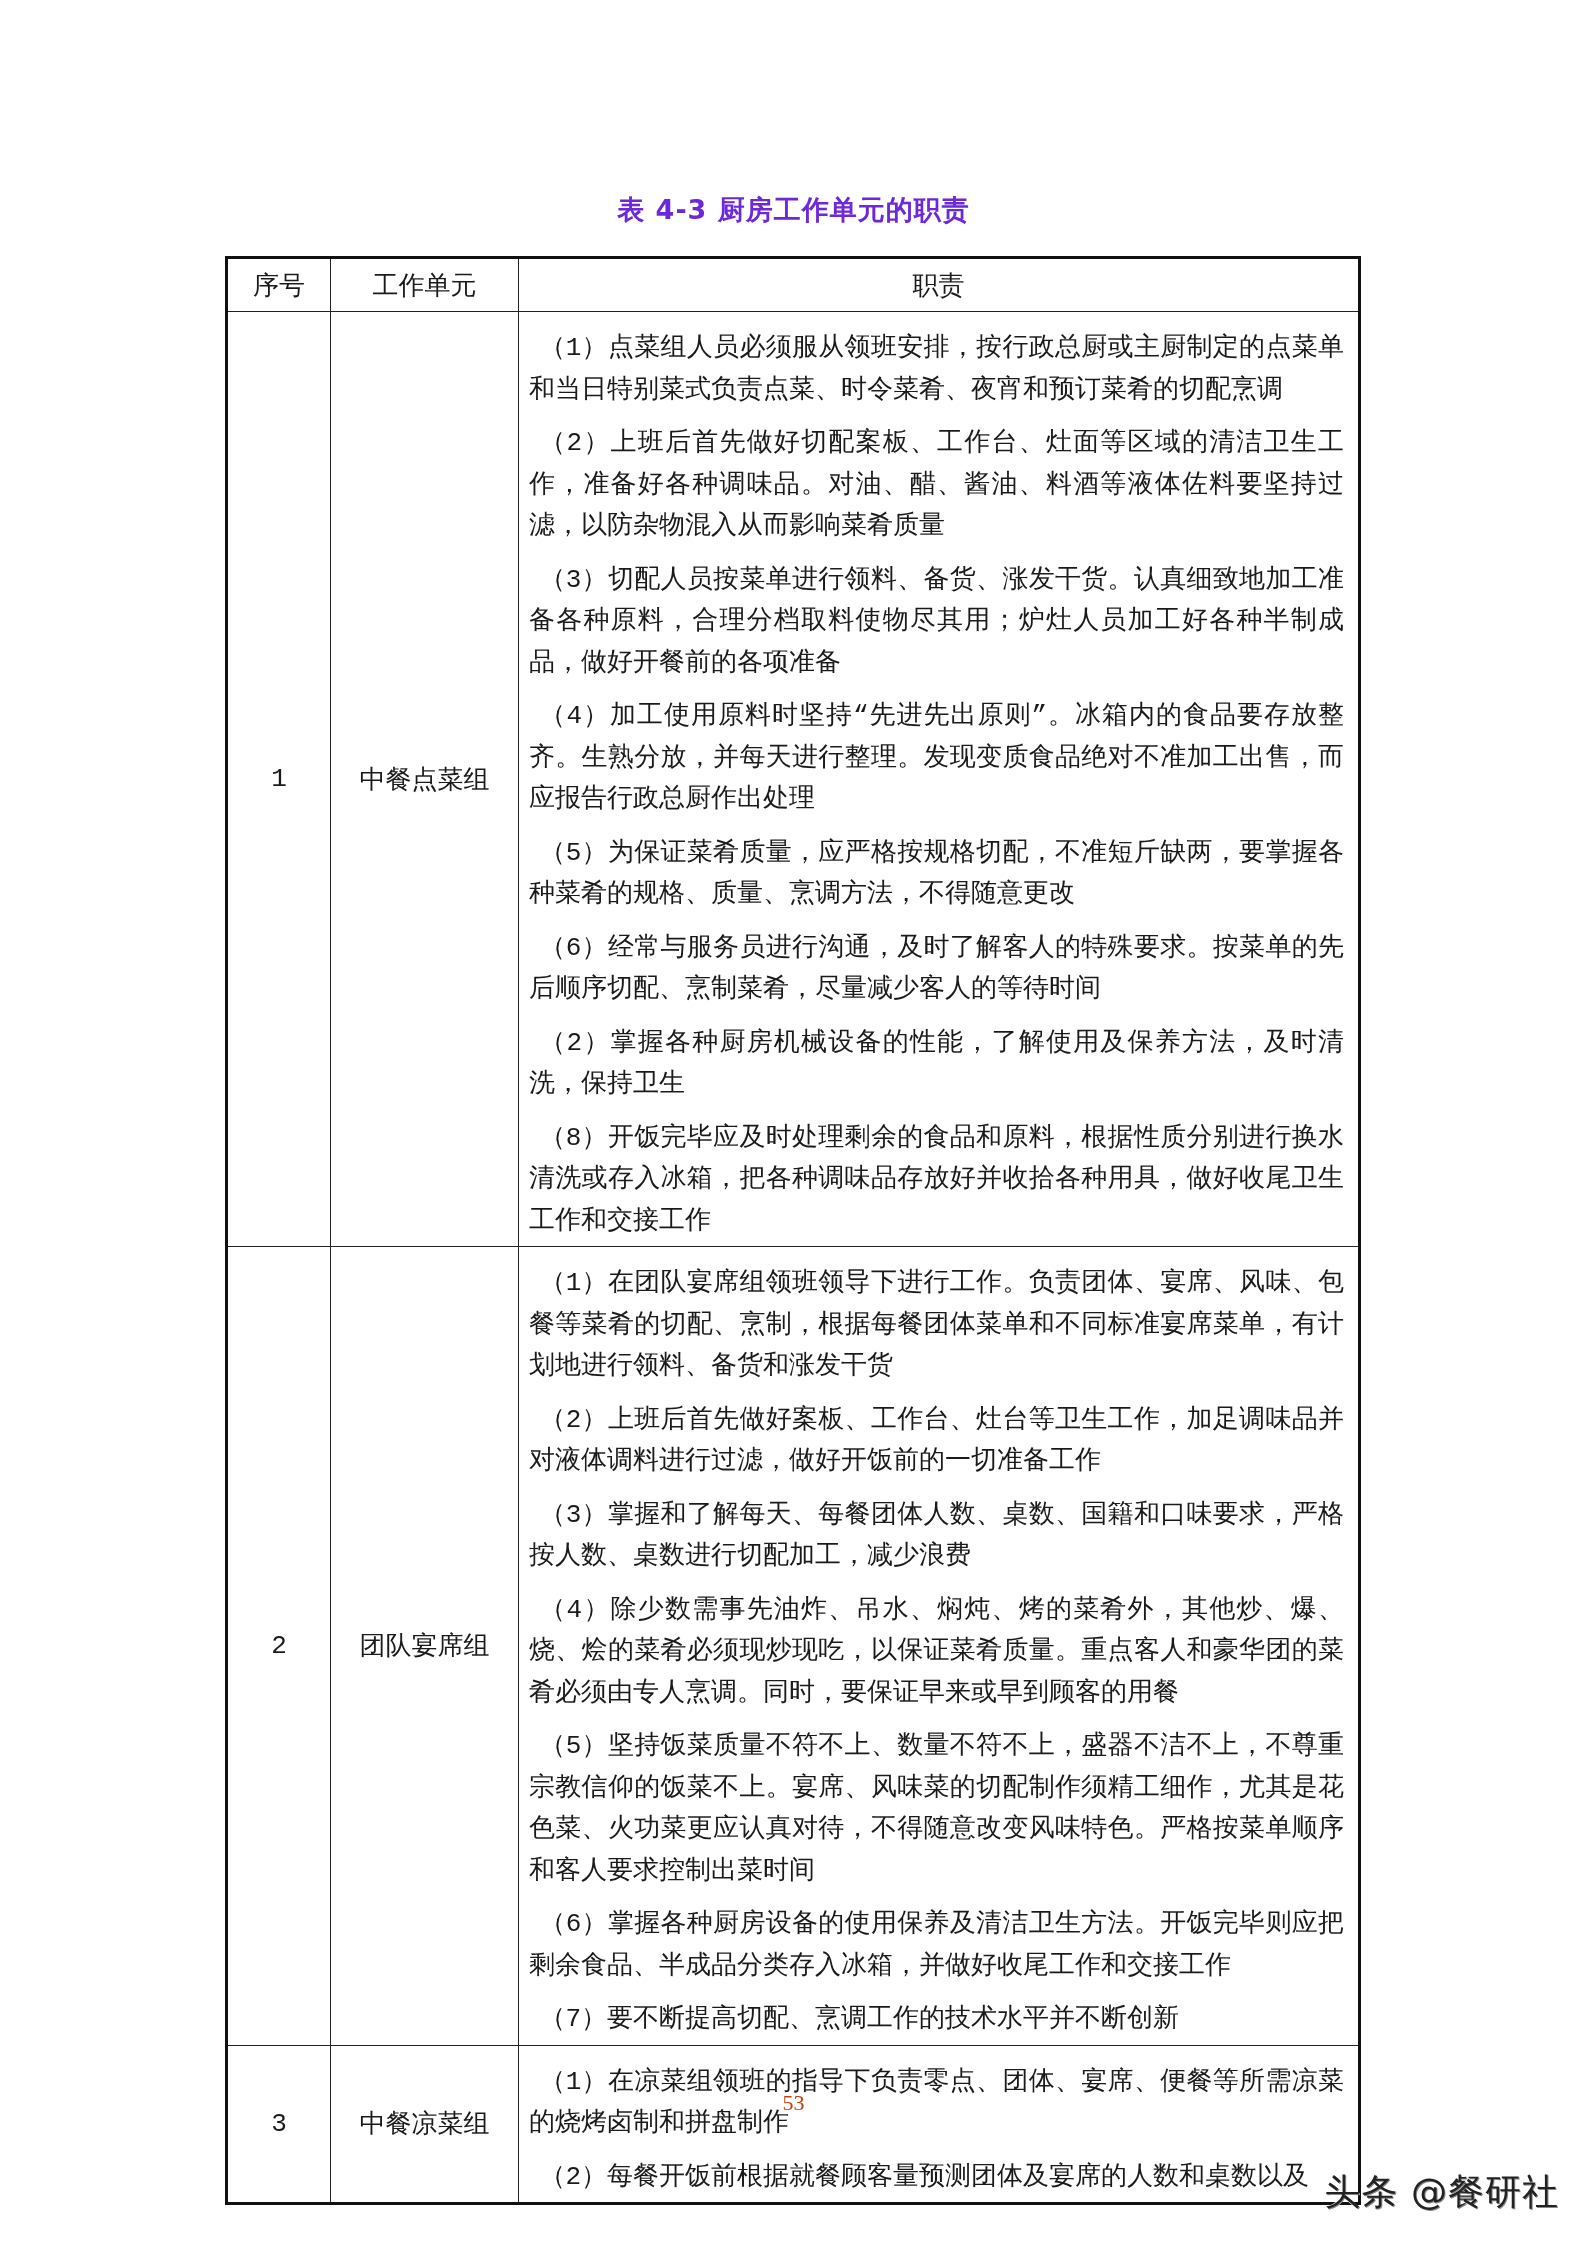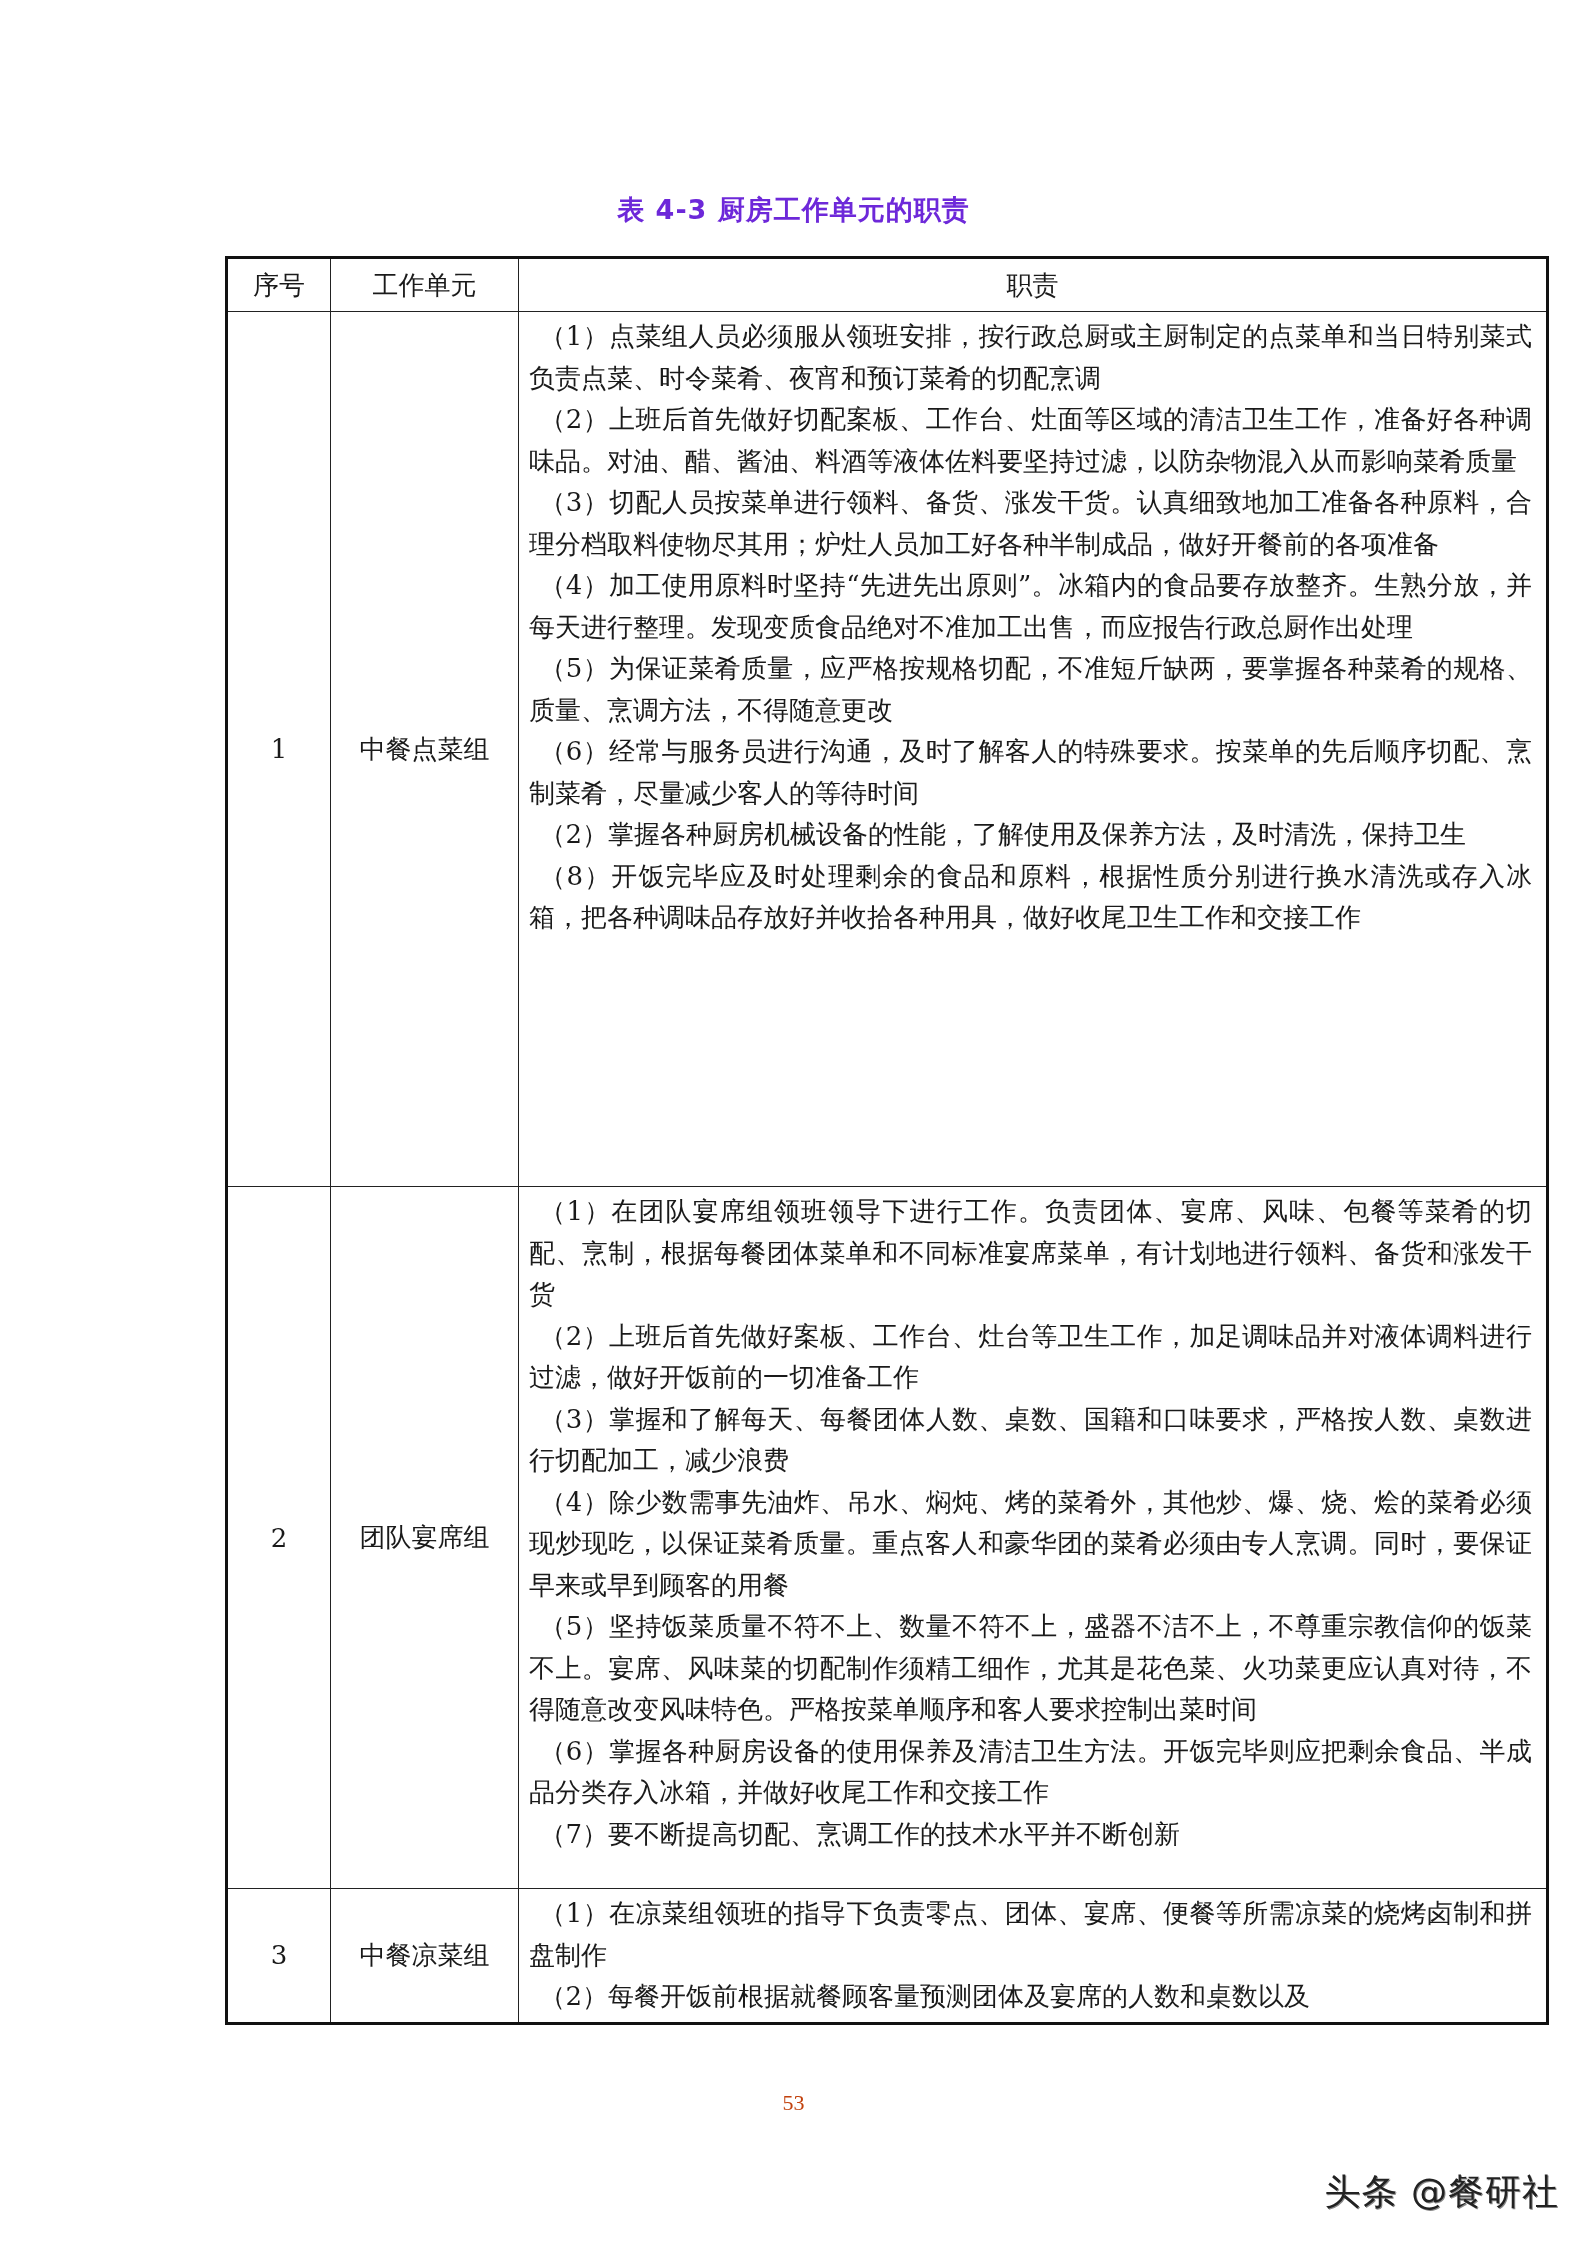--- a/index.html
+++ b/index.html
@@ -24,27 +24,28 @@
       font-family: "DejaVu Sans", "Liberation Sans", sans-serif;
       font-weight: bold;
       font-size: 27px;
       letter-spacing: 1px;
       color: #6d28d9;
     }
     .duty-table {
       position: absolute;
       top: 256px;
       left: 225px;
-      width: 1324px;
+      width: 1136px;
       border-collapse: collapse;
       border-top: 3px solid #111;
       border-bottom: 3px solid #111;
       border-left: 3px solid #111;
       border-right: 3px solid #111;
       table-layout: fixed;
+      font-family: Liberation Mono, monospace;
     }
     .duty-table th, .duty-table td {
       border: 1.5px solid #222;
       padding: 0;
       font-weight: normal;
       font-size: 26px;
       color: #1a1a1a;
     }
     .duty-table th {
       height: 52px;
@@ -60,20 +61,21 @@
     }
     .cell-duty {
       vertical-align: top;
       padding: 4px 14px 4px 10px !important;
       line-height: 41.5px;
       text-align: justify;
     }
     .duty-item {
       display: block;
       text-indent: 0.4em;
+      margin-top: 12px;
     }
     .page-number {
       position: absolute;
       top: 2090px;
       left: 0;
       width: 1587px;
       text-align: center;
       font-family: "Liberation Serif", serif;
       font-size: 22px;
       color: #c2410c;

